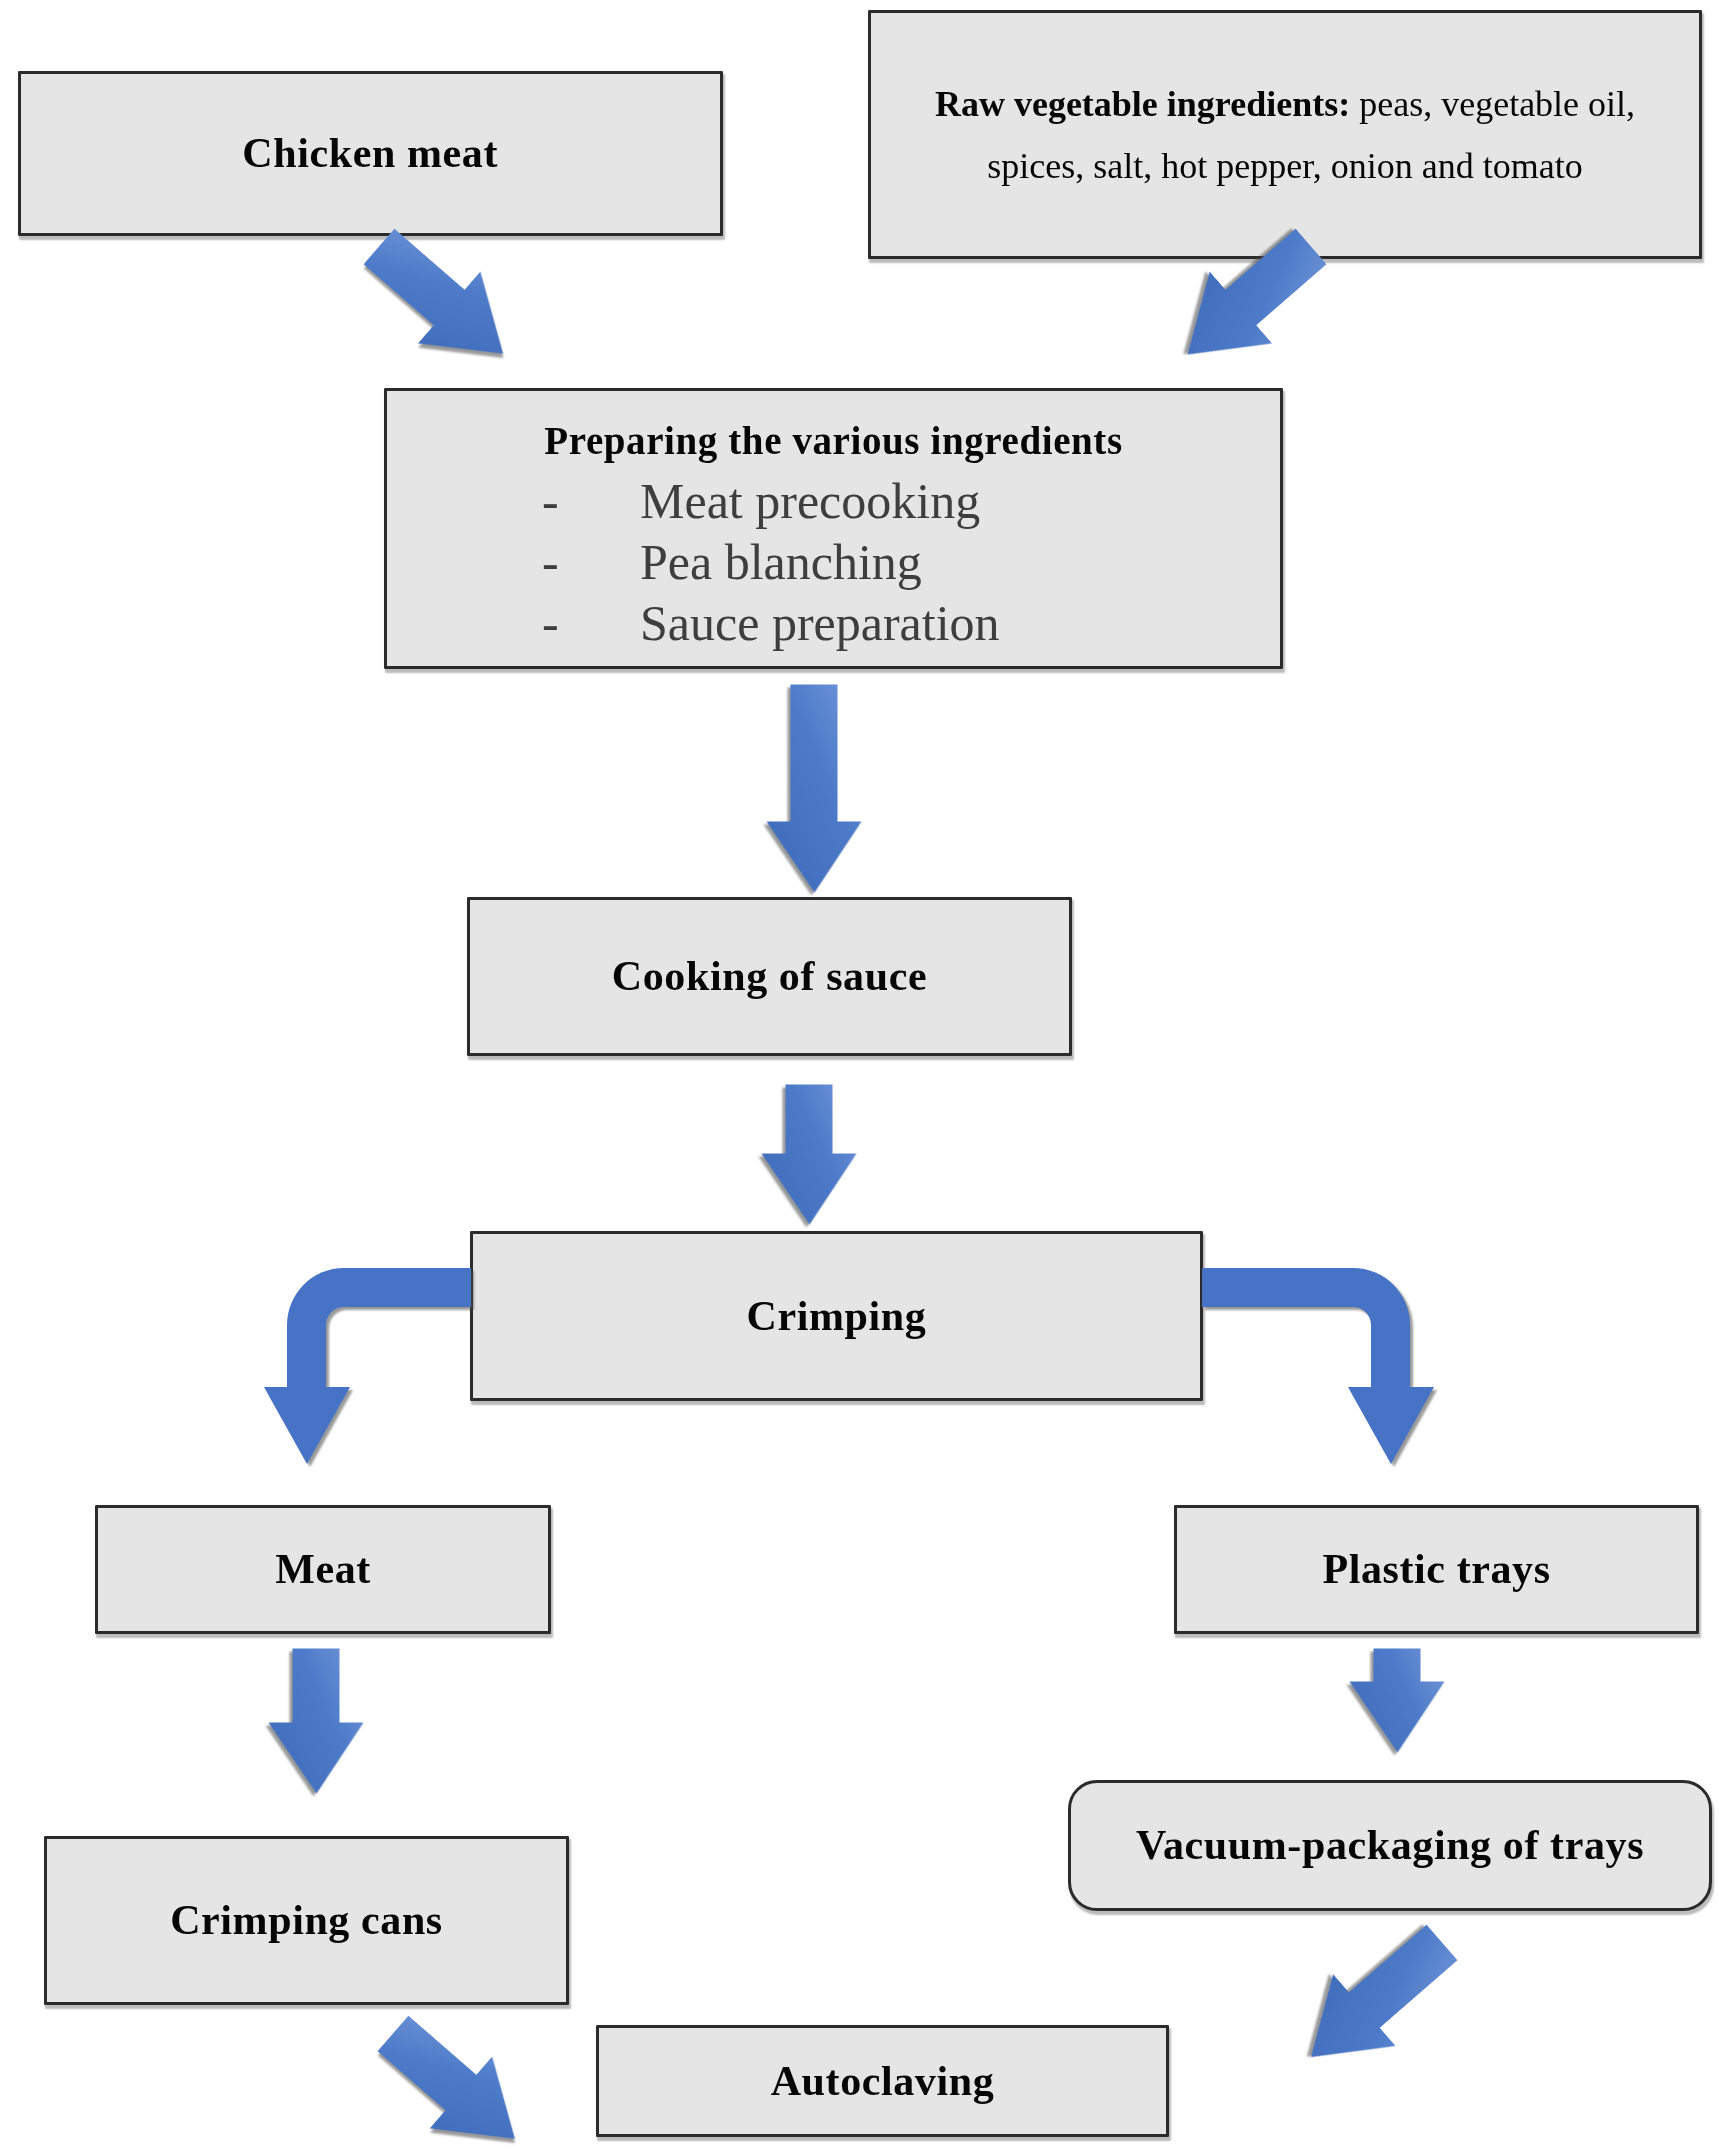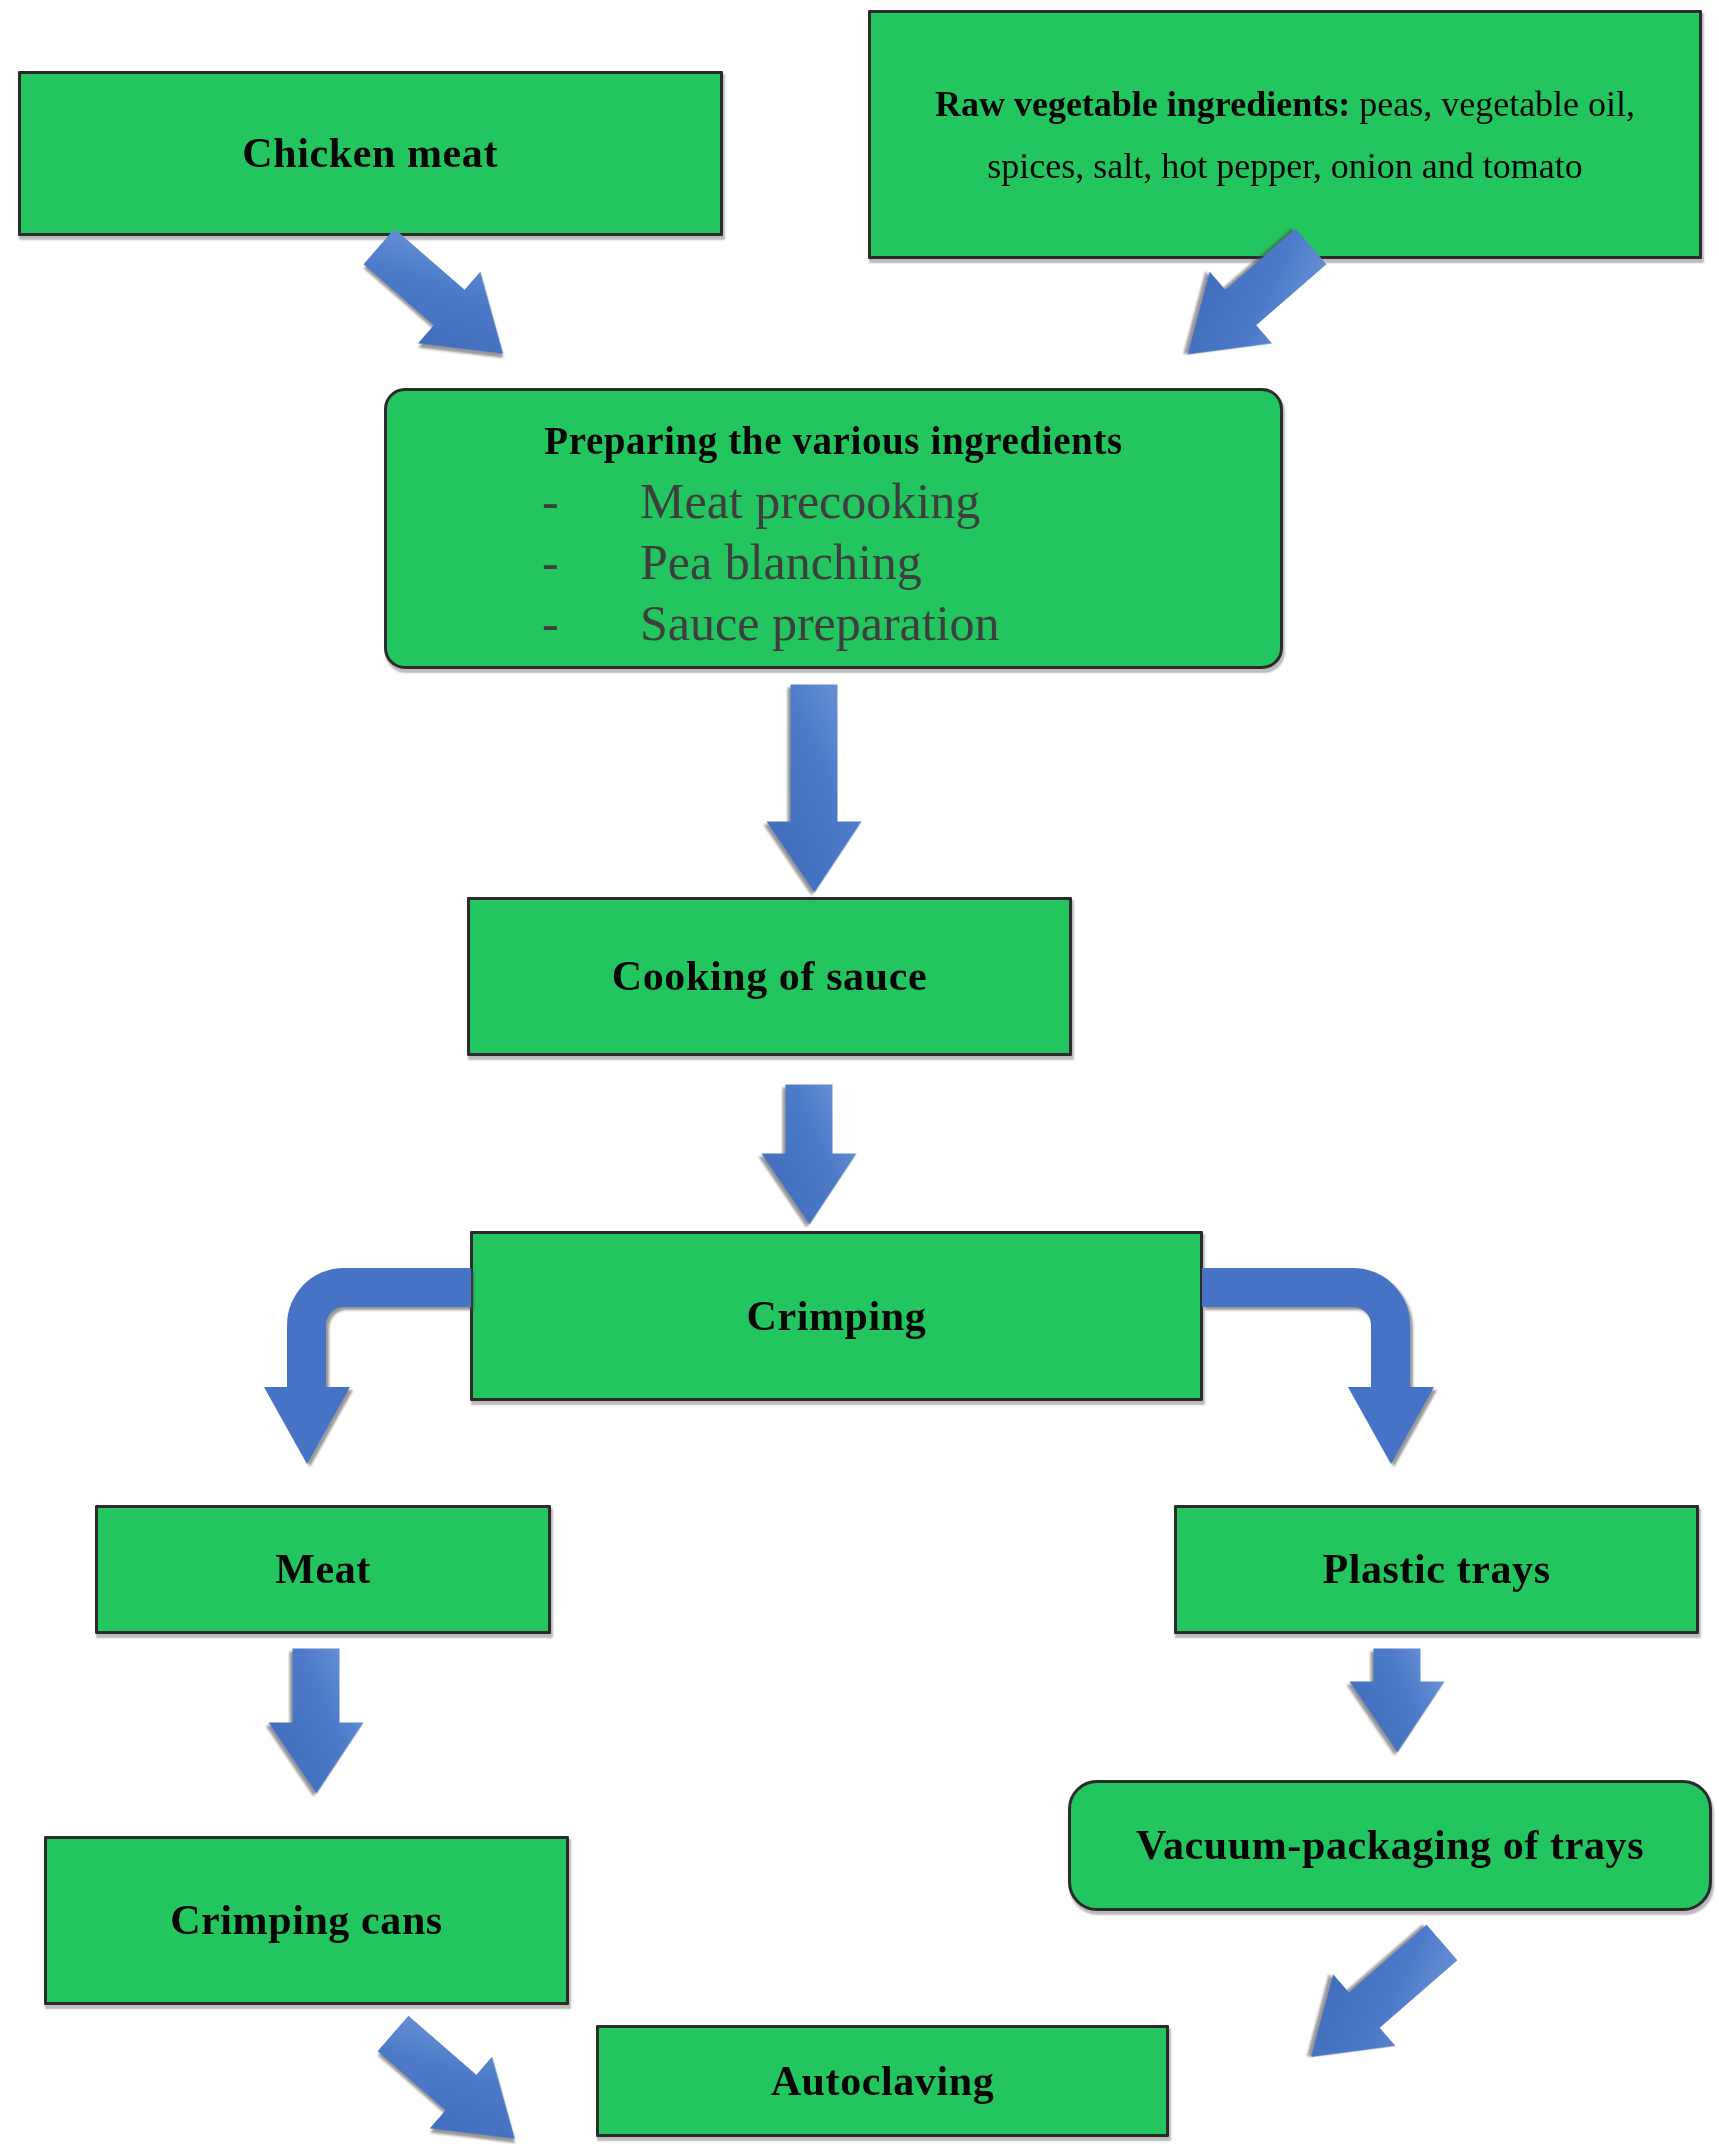--- a/index.html
+++ b/index.html
@@ -6,41 +6,41 @@
   html,body { width:1720px; height:2151px; }
   body {
     position:relative;
     background:#ffffff;
     overflow:hidden;
     font-family:"Liberation Serif","DejaVu Serif",serif;
   }
   
   .node {
     position:absolute;
-    background:#22c55e;
+    background:#e5e5e5;
     border:3.8px solid #2b2b2b;
     border-radius:1.3px;
     box-shadow:1.9px 3.2px 1.9px rgba(105,105,105,.45);
     display:flex;
     align-items:center;
     justify-content:center;
     text-align:center;
   }
   .label {
     font-weight:bold;
     font-size:42px;
     color:#060606;
     letter-spacing:0.6px;
     line-height:1.15;
   }
   
   .rawveg-text { font-size:36px; line-height:62px; color:#060606; }
   .rawveg-text .bld { font-weight:bold; }
   
-  #node-preparing { display:block;border-radius:21px; }
+  #node-preparing { display:block; }
   .prep-inner { padding-top:26.5px; }
   .prep-title {
     font-weight:bold;
     font-size:39px;
     color:#060606;
     text-align:center;
     letter-spacing:0.6px;
   }
   .prep-list { margin-top:8.8px; }
   .prep-item {

